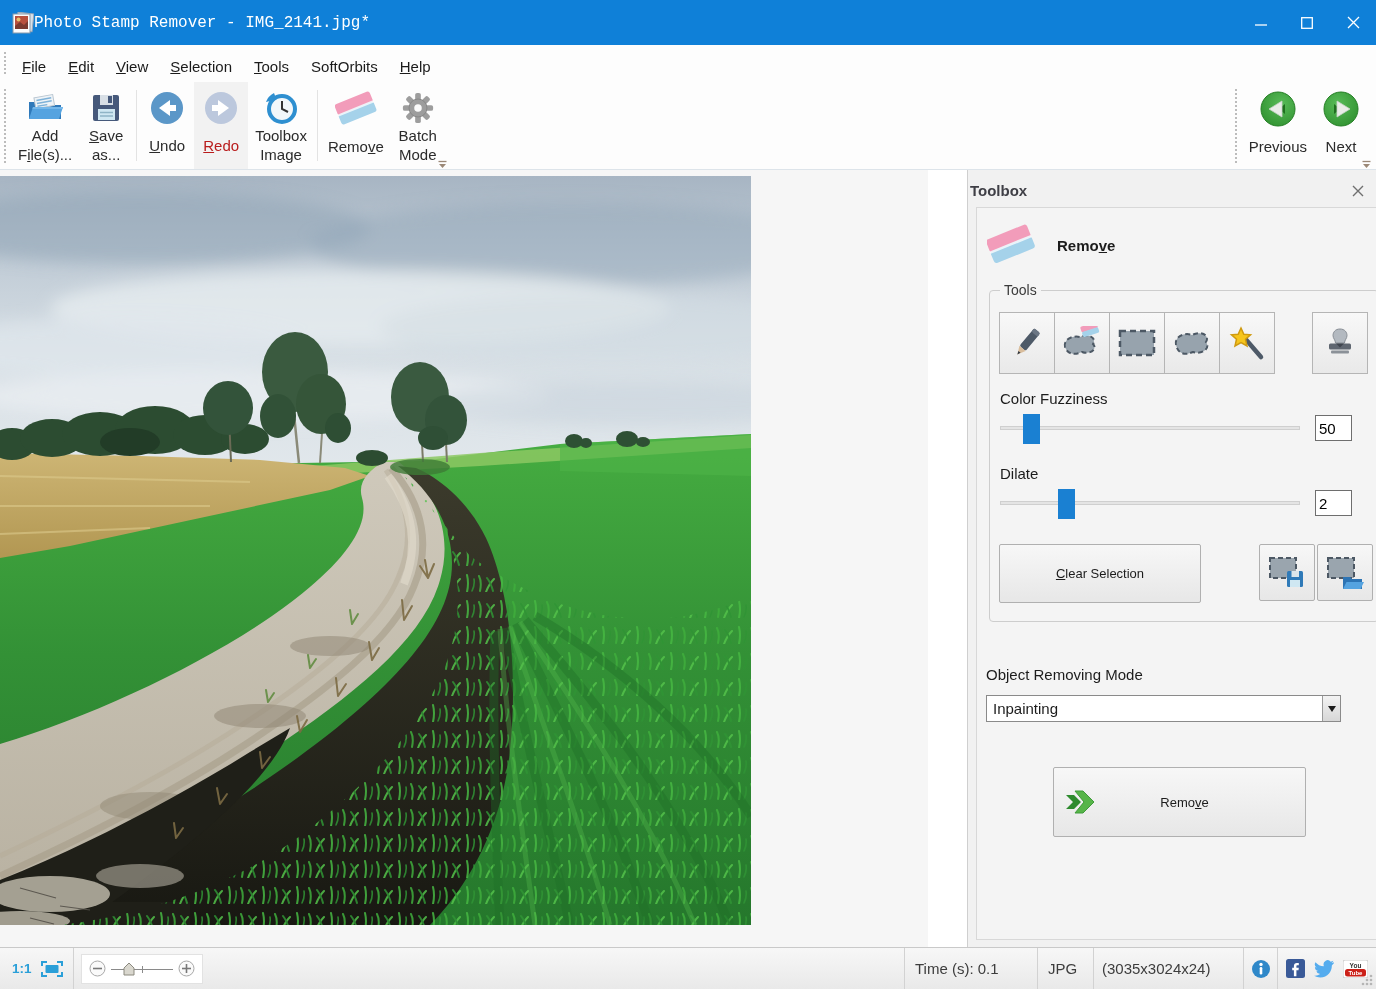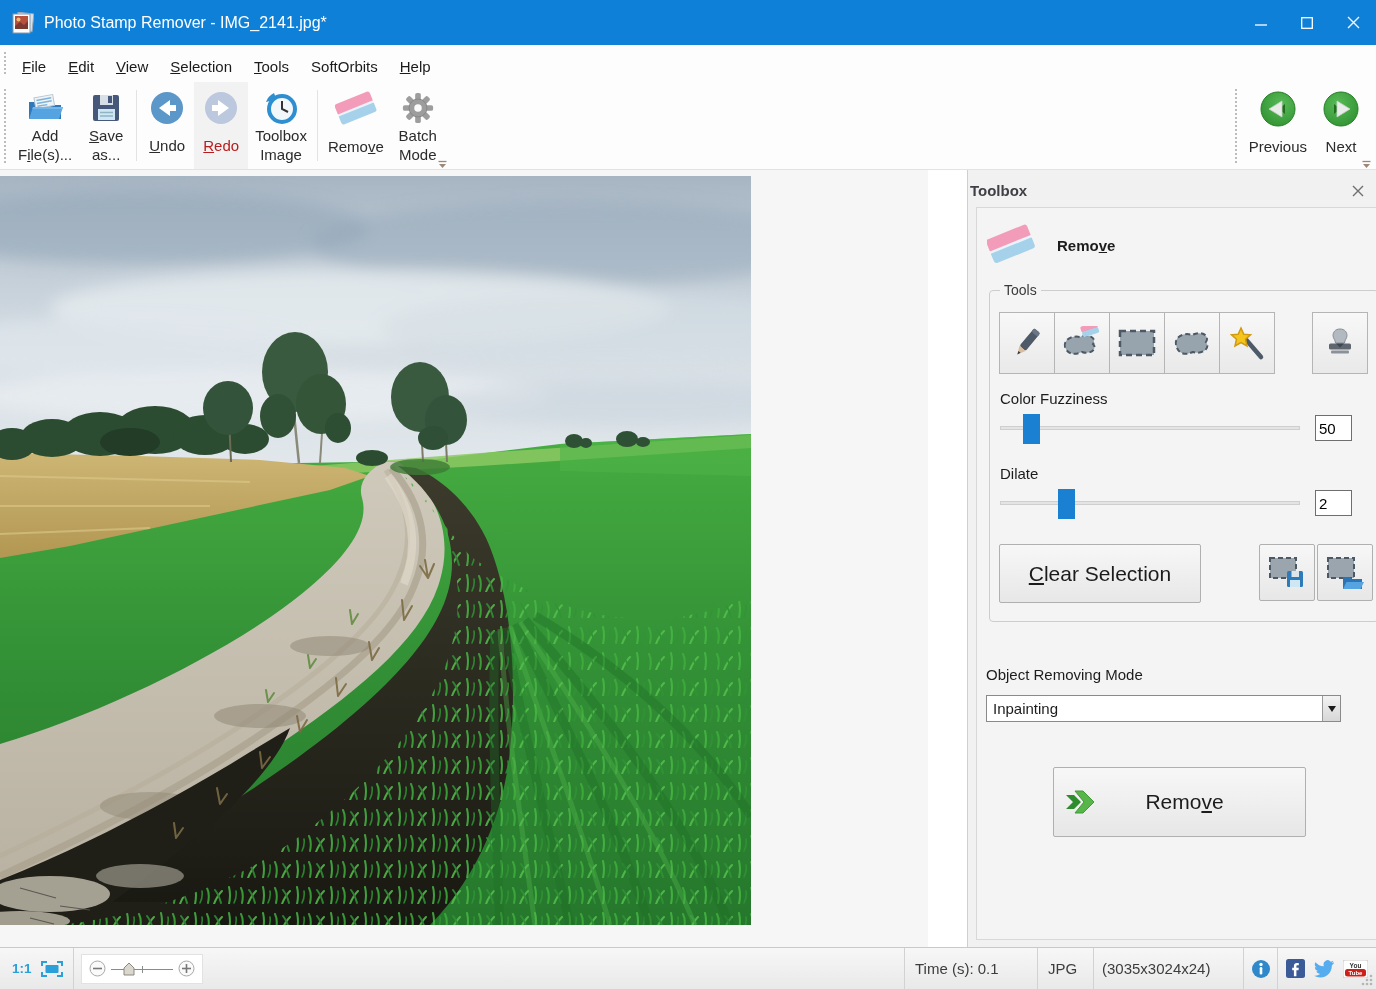--- a/index.html
+++ b/index.html
@@ -2,21 +2,21 @@
 <html><head>
 <meta charset="utf-8">
 <style>
   * { box-sizing: border-box; margin: 0; padding: 0; }
   body { font-family: "Liberation Sans", sans-serif; background:#444; }
   .window { width:1376px; height:989px; background:#fff; position:relative; overflow:hidden; }
 
   
   .titlebar { height:45px; background:#0f80d8; display:flex; align-items:center; }
   .app-icon { width:22px; height:22px; margin-left:12px; flex:0 0 auto; }
-  .titlebar .title { color:#fff; font-size:16px; margin-left:10px; flex:1; white-space:nowrap; }
+  .titlebar .title { color:#fff; font-size:16px; flex:1; white-space:nowrap;font-family:Liberation Mono, monospace; }
   .win-btn { width:46px; height:45px; display:flex; align-items:center; justify-content:center; flex:0 0 auto; }
 
   
   .menubar { height:37px; background:#fdfdfd; display:flex; align-items:flex-end; font-size:15px; color:#1b1b1b; }
   .grip { width:4px; align-self:stretch; margin:6px 4px 6px 3px;
           background-image: radial-gradient(circle, #bcbcbc 1px, transparent 1.3px);
           background-size:4px 4px; background-position:center top; }
   .menu-item { padding:7px 11px; cursor:default; }
   .ak { text-decoration: underline; }
 
@@ -52,21 +52,21 @@
   .tool-btn:first-child { margin-left:0; }
   .tool-btn.stamp { margin-left:37px; }
   .slider-label { margin:16px 0 8px 1px; }
   .slider-row { display:flex; align-items:center; }
   .slider-track { position:relative; width:300px; height:4px; background:#e4e4e4; border:1px solid #cfcfcf; margin-left:1px; }
   .slider-thumb { position:absolute; top:-13px; width:17px; height:30px; background:#1a80d2; }
   .value-input { width:37px; height:26px; margin-left:15px; border:1px solid #6e6e6e; font-size:15px; padding-left:3px;
                  background:#fff; font-family:"Liberation Sans",sans-serif; }
   .clear-row { display:flex; margin-top:28px; align-items:flex-start; }
   .btn { background:linear-gradient(#f7f7f7,#e7e7e7); border:1px solid #b0b0b0; border-radius:2px;
-         font-size:21px; color:#1c1c1c; font-family:"Liberation Sans",sans-serif; }
+         font-size:13px; color:#1c1c1c; font-family:"Liberation Sans",sans-serif; }
   .clear-btn { width:202px; height:59px; }
   .sel-btn { width:56px; height:57px; display:flex; align-items:center; justify-content:center; }
   .sel-btn.first { margin-left:58px; }
   .sel-btn.second { margin-left:2px; }
   .mode-label { margin:44px 0 12px 3px; }
   .combo { margin-left:3px; width:355px; height:27px; background:#fff; border:1px solid #8a8a8a; display:flex; align-items:center; }
   .combo-text { flex:1; padding-left:6px; }
   .combo-btn { width:18px; height:25px; background:linear-gradient(#f3f3f3,#d7d7d7); border-left:1px solid #9a9a9a;
                display:flex; align-items:center; justify-content:center; }
   .combo-arrow { width:0; height:0; border-left:4.5px solid transparent; border-right:4.5px solid transparent; border-top:6px solid #1c1c1c; }

